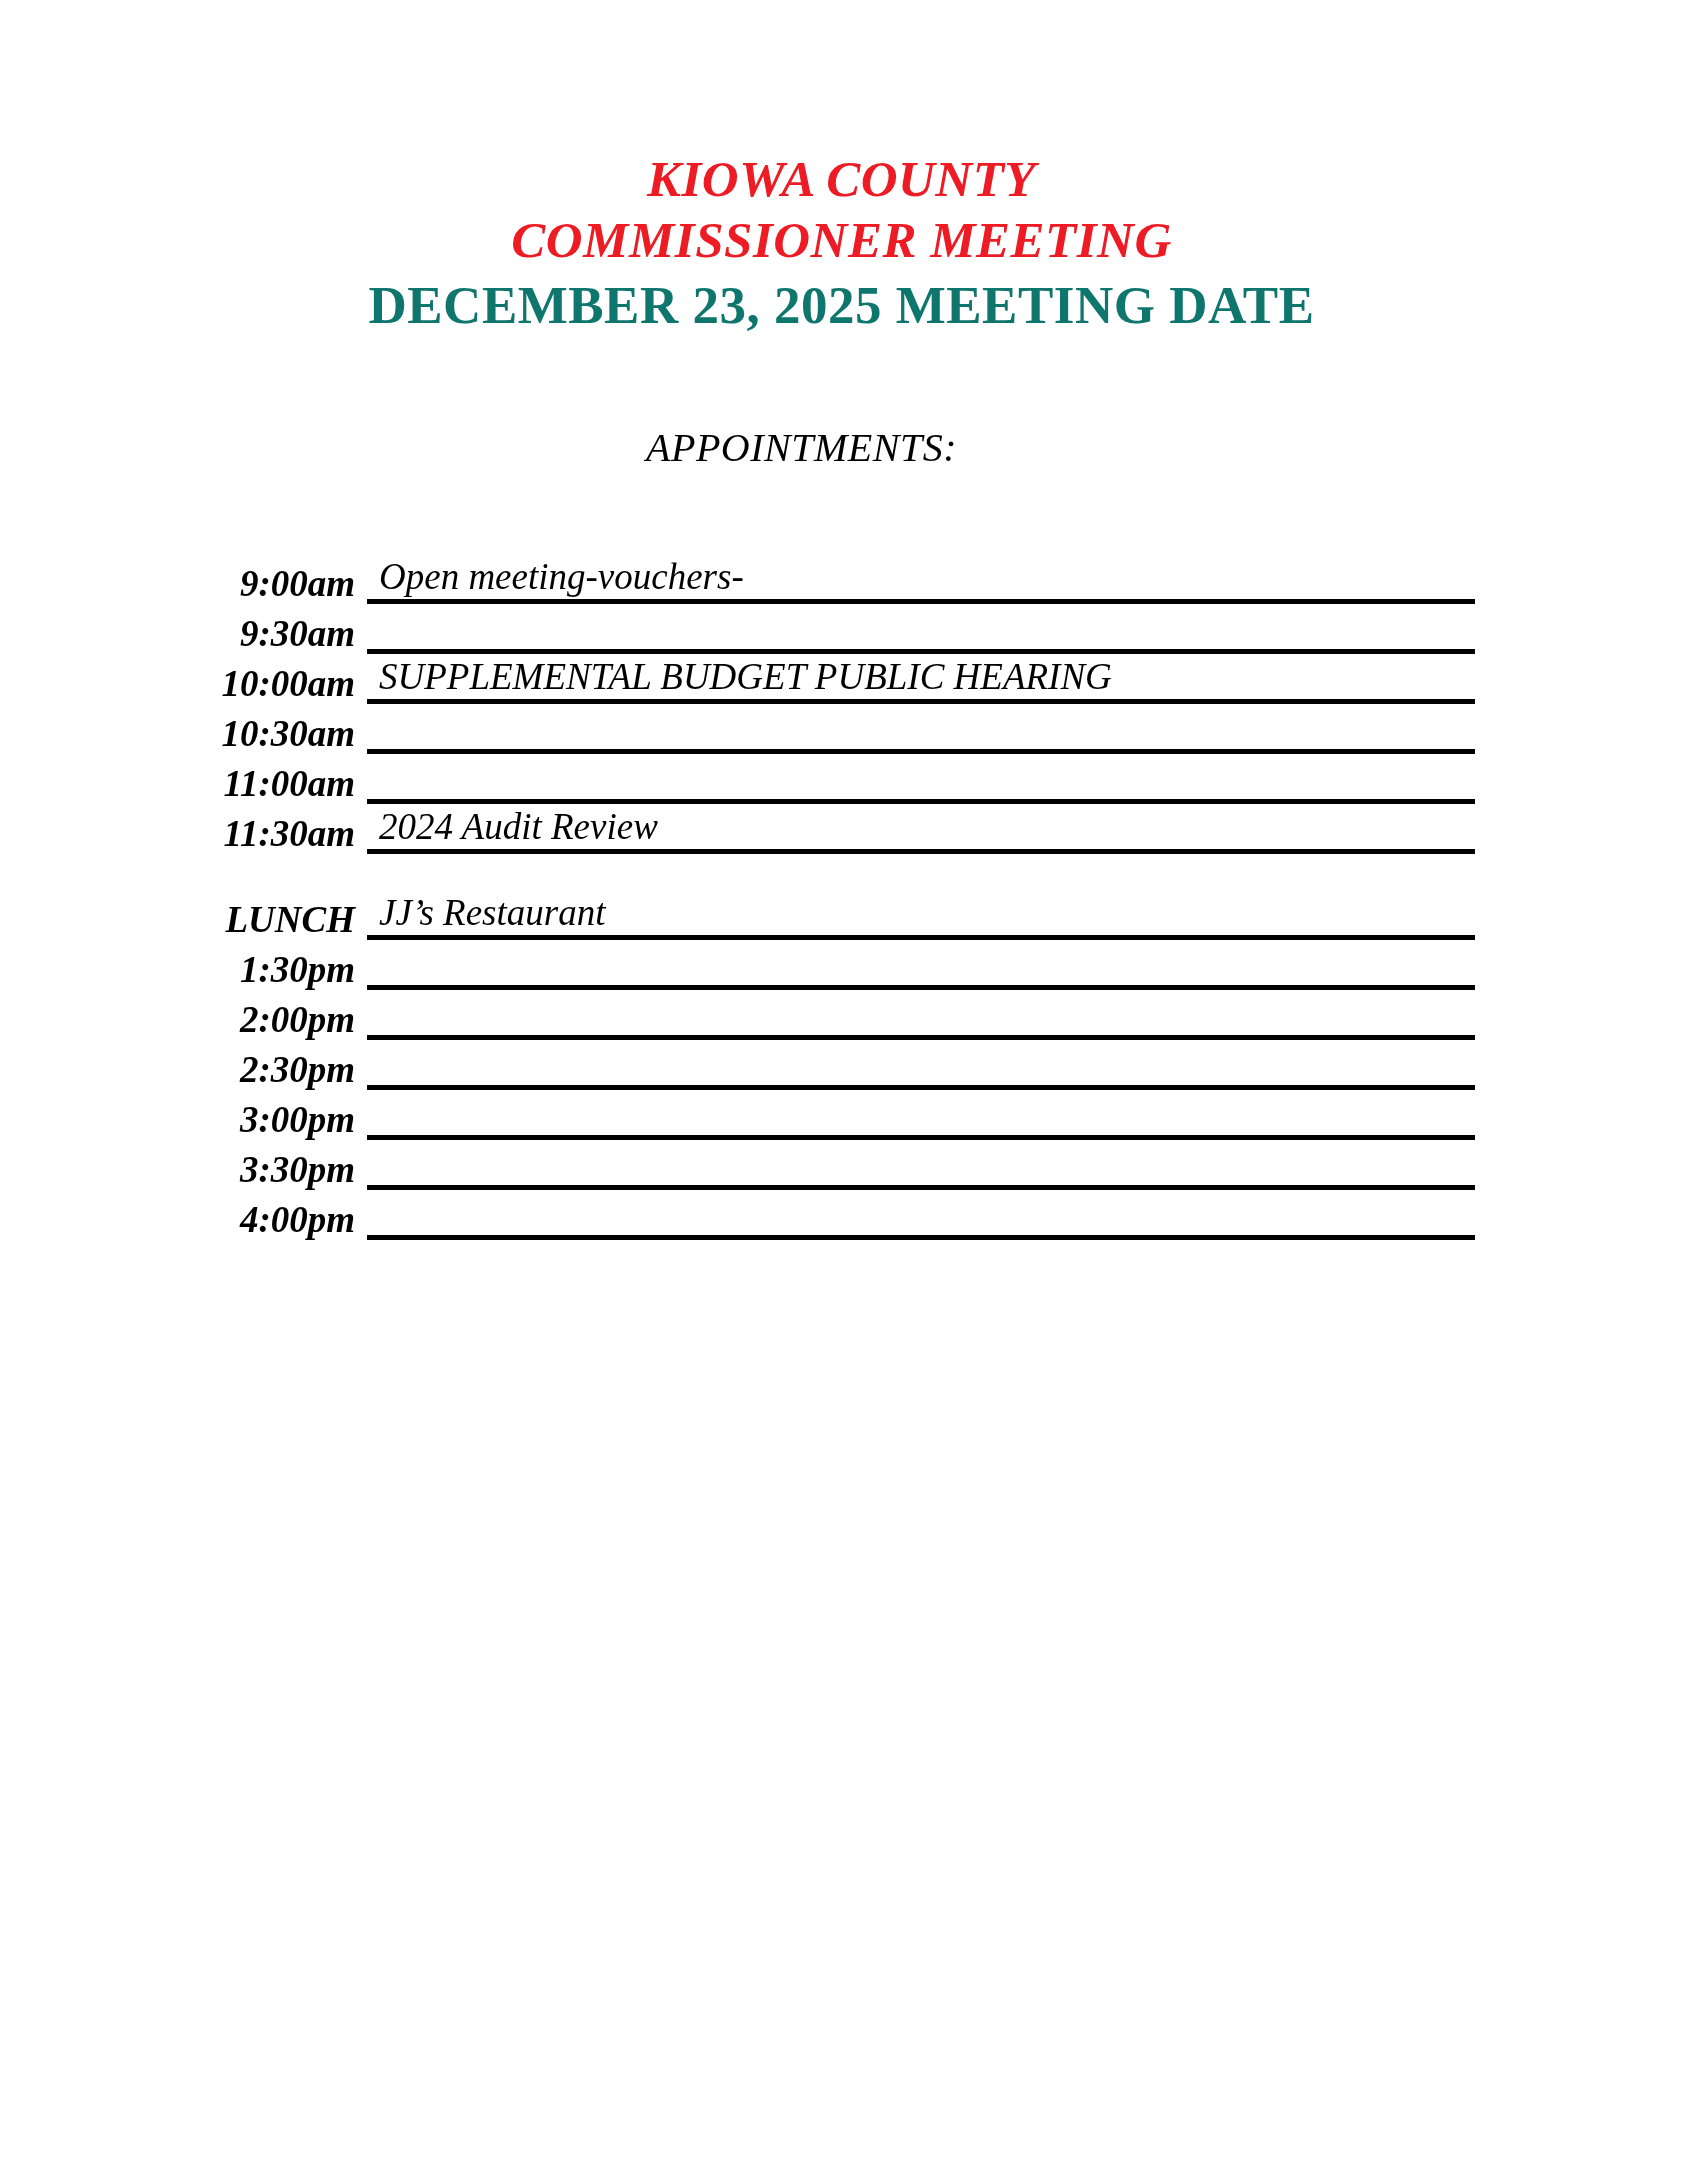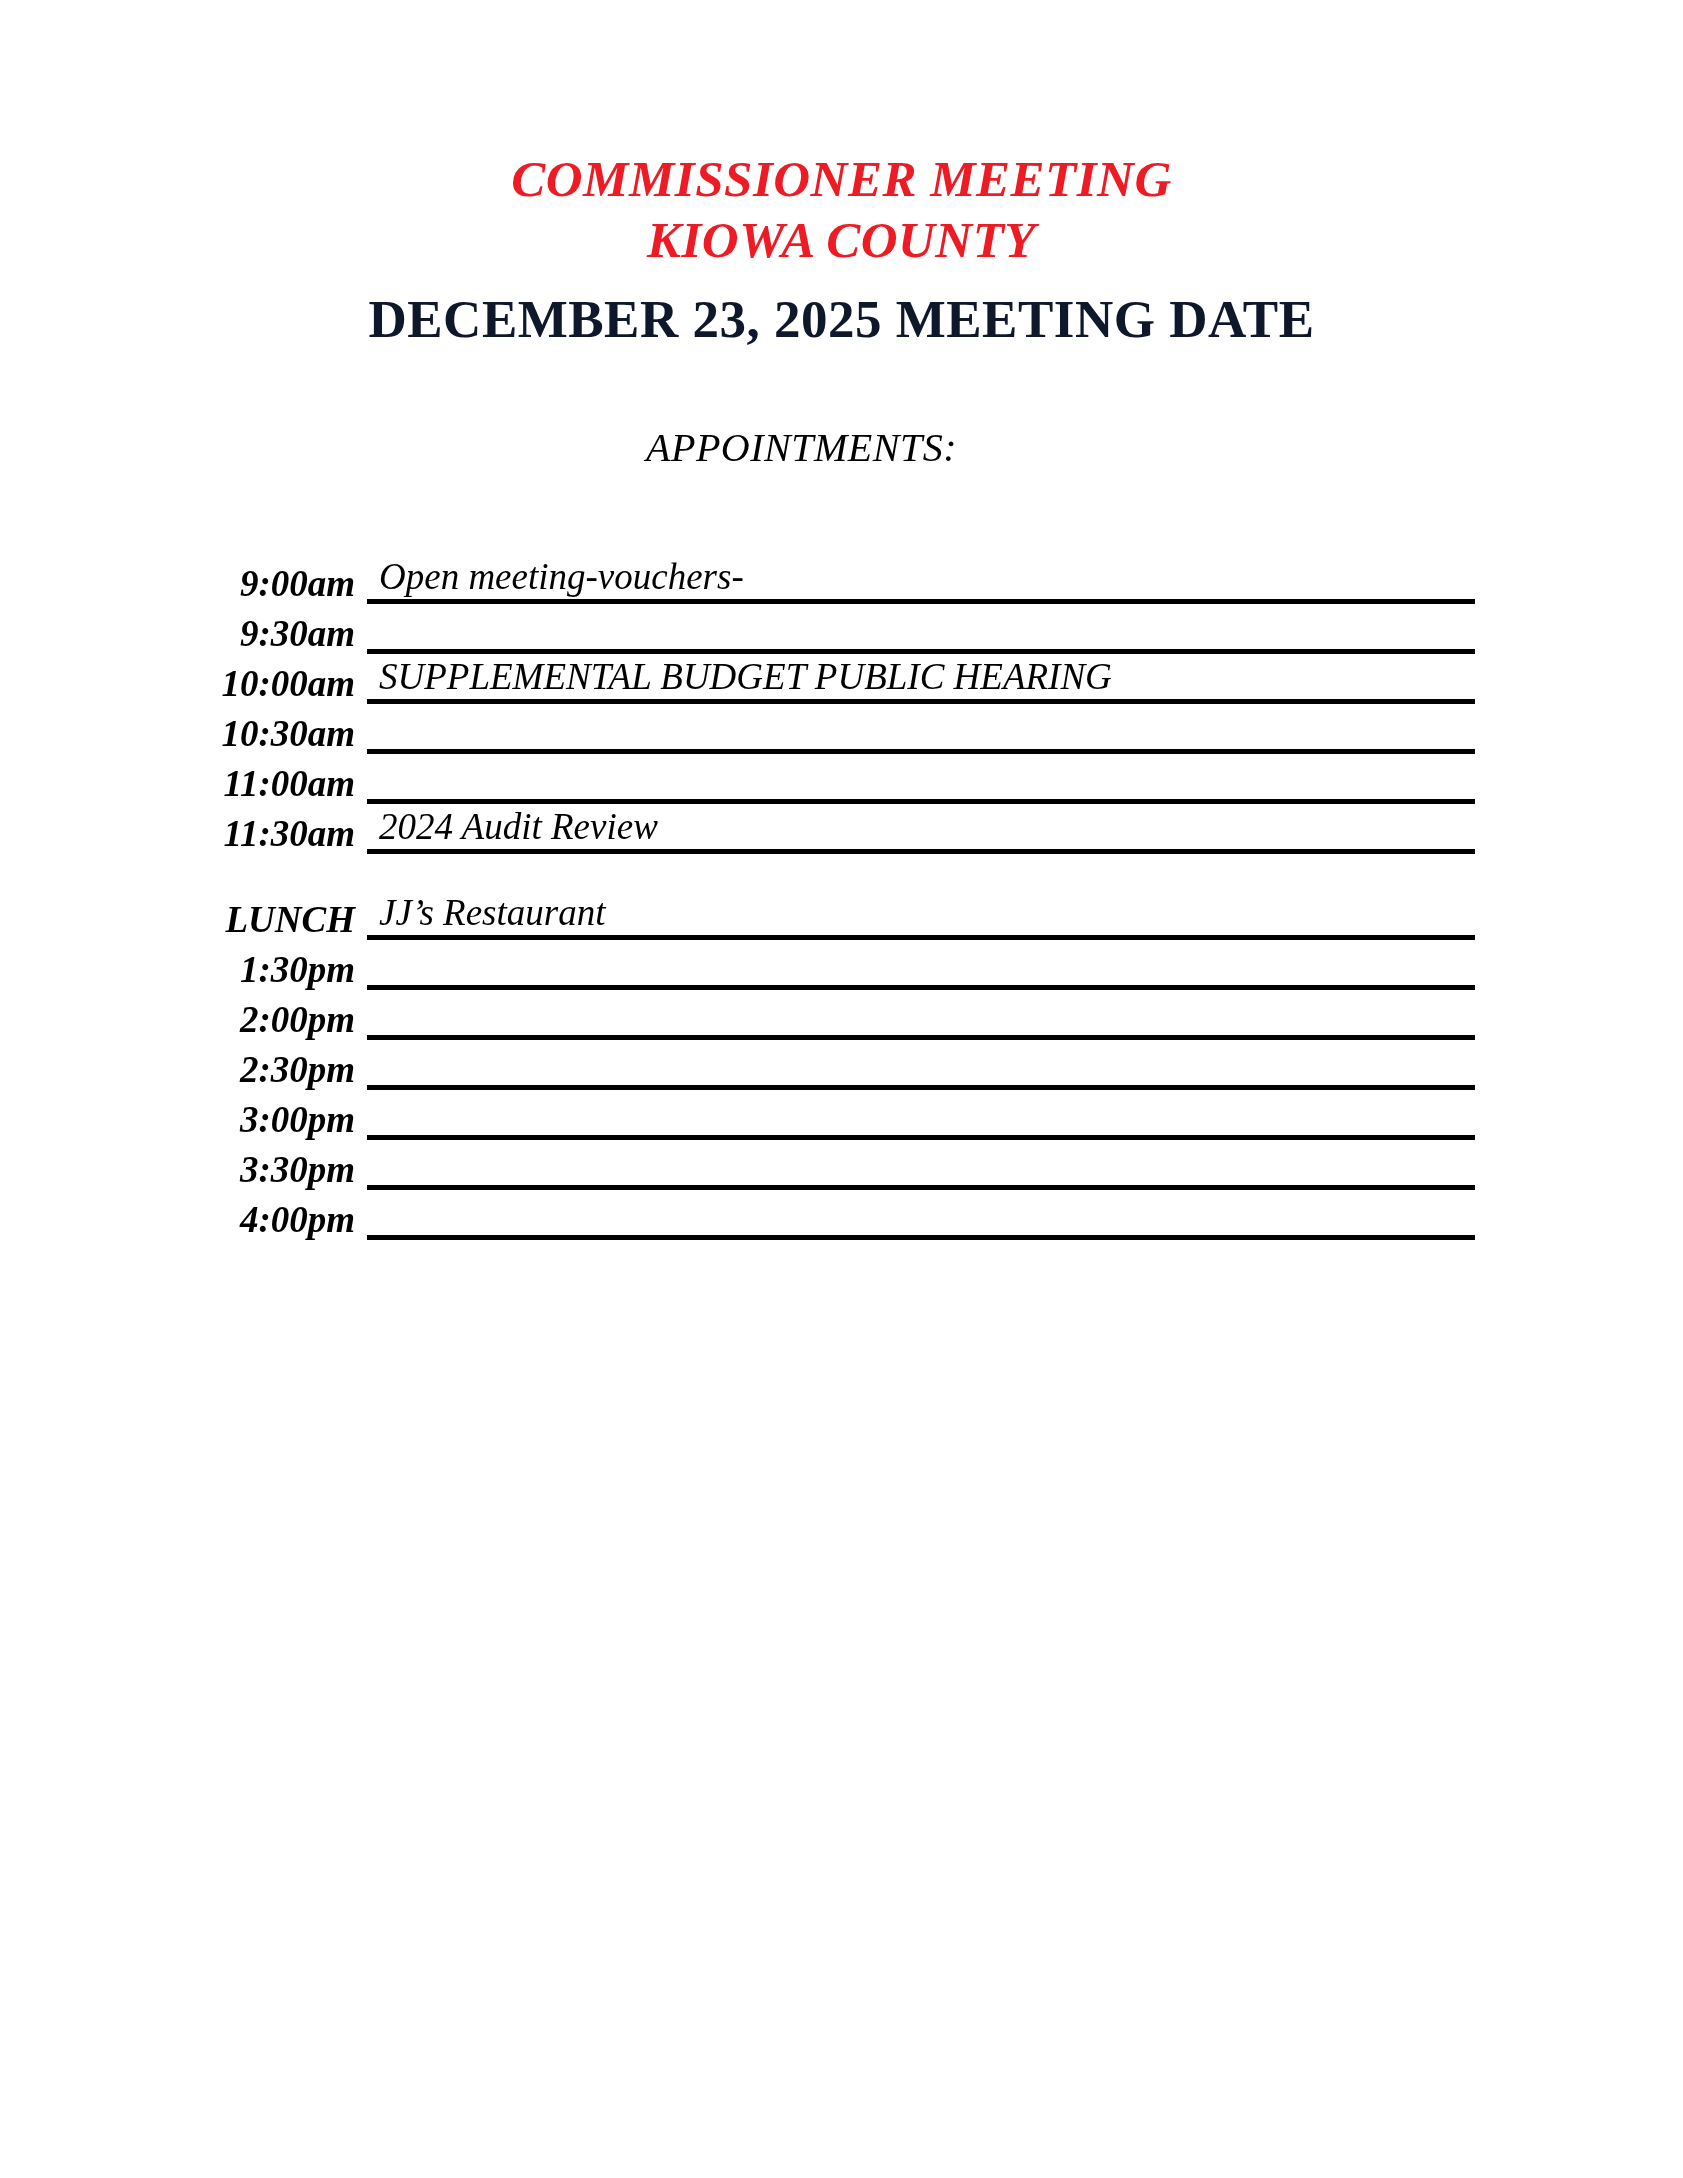--- a/index.html
+++ b/index.html
@@ -41,24 +41,24 @@
   }
   .title-line.red {
     color: #ED1C24;
   }
   .date-line {
     display: block;
     font-weight: bold;
     font-style: normal;
     font-size: 53px;
     line-height: 65px;
-    color: #0f172a;
+    color: #0f766e;
     letter-spacing: 0.5px;
     white-space: nowrap;
-    margin-top: 16px;
+    margin-top: 2px;
   }
 
   .appointments-heading {
     position: absolute;
     top: 424px;
     left: 0;
     width: 1683px;
     text-align: center;
     font-style: italic;
     font-weight: normal;
@@ -121,22 +121,22 @@
   .slot-entry.bold {
     font-weight: normal;
   }
 </style>
 </head>
 <body>
 
 <div class="page">
 
   <div class="title-block">
+    <span class="title-line red" style="color: rgb(237, 28, 36);">KIOWA COUNTY</span>
     <span class="title-line red" style="color: rgb(237, 28, 36);">COMMISSIONER MEETING</span>
-    <span class="title-line red" style="color: rgb(237, 28, 36);">KIOWA COUNTY</span>
     <span class="date-line">DECEMBER 23, 2025 MEETING DATE</span>
   </div>
 
   <div class="appointments-heading">APPOINTMENTS:</div>
 
   <div class="schedule">
 
     <div class="slot">
       <div class="slot-time">9:00am</div>
       <div class="slot-line">

